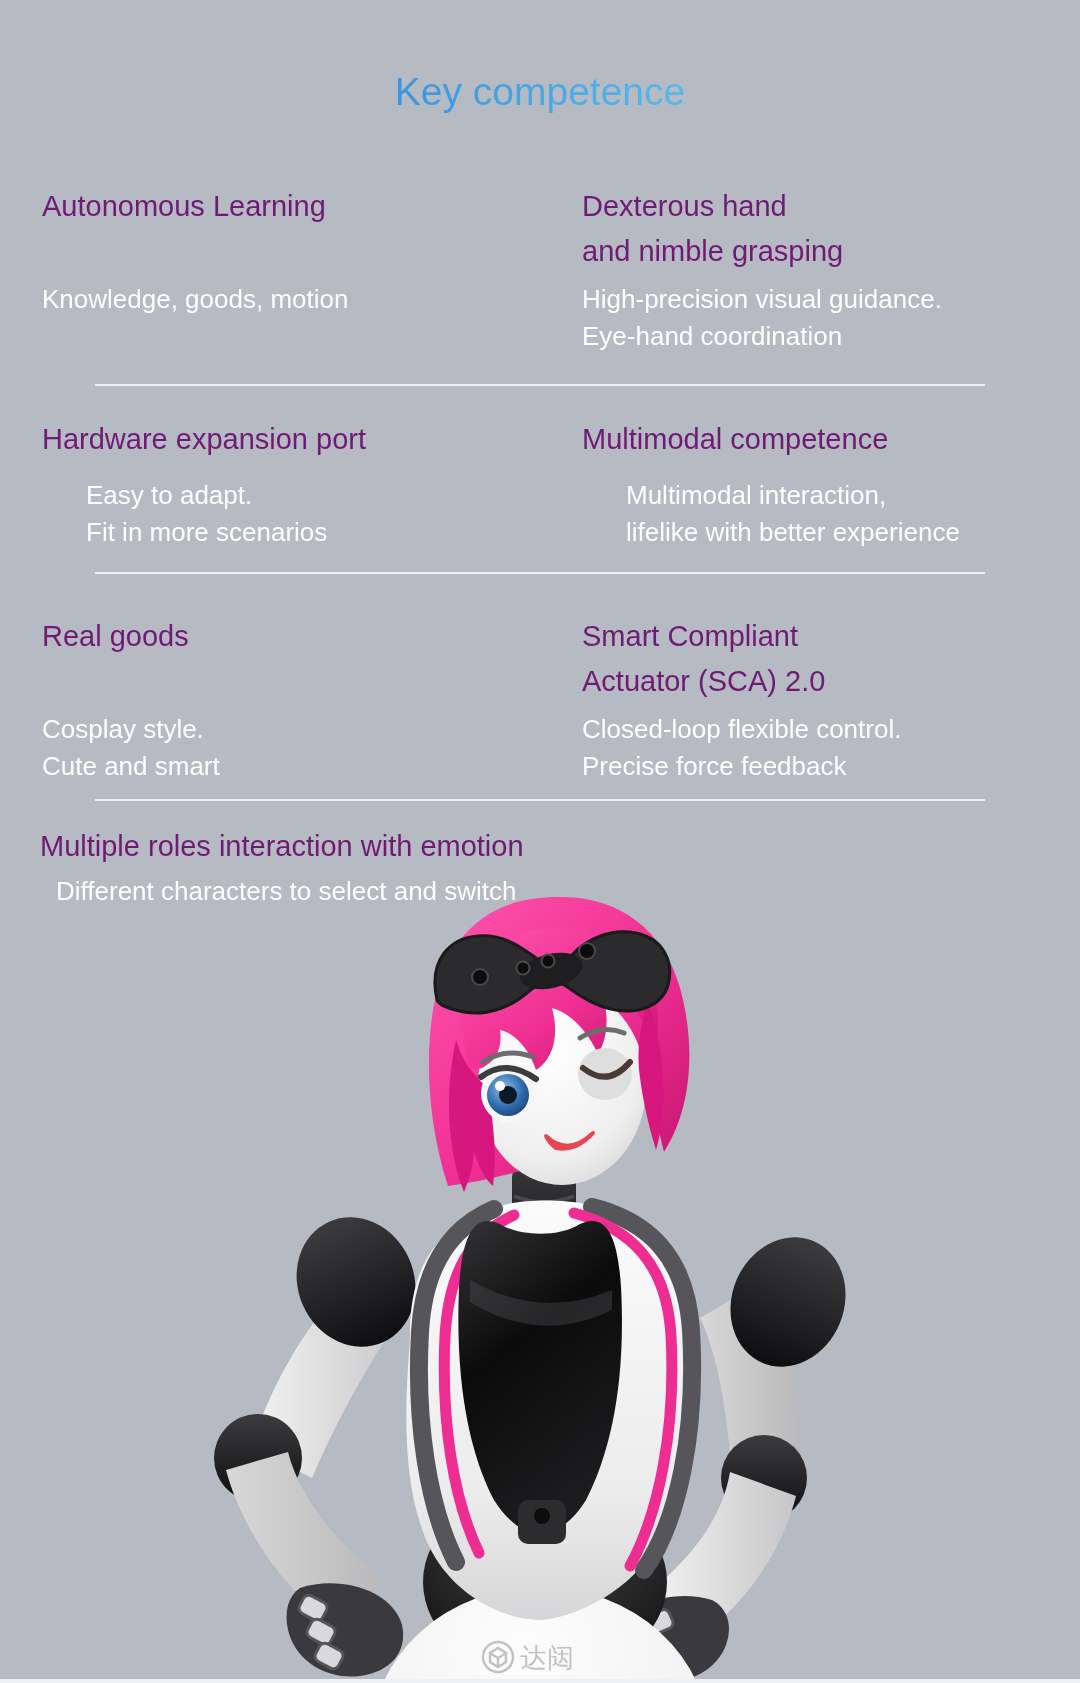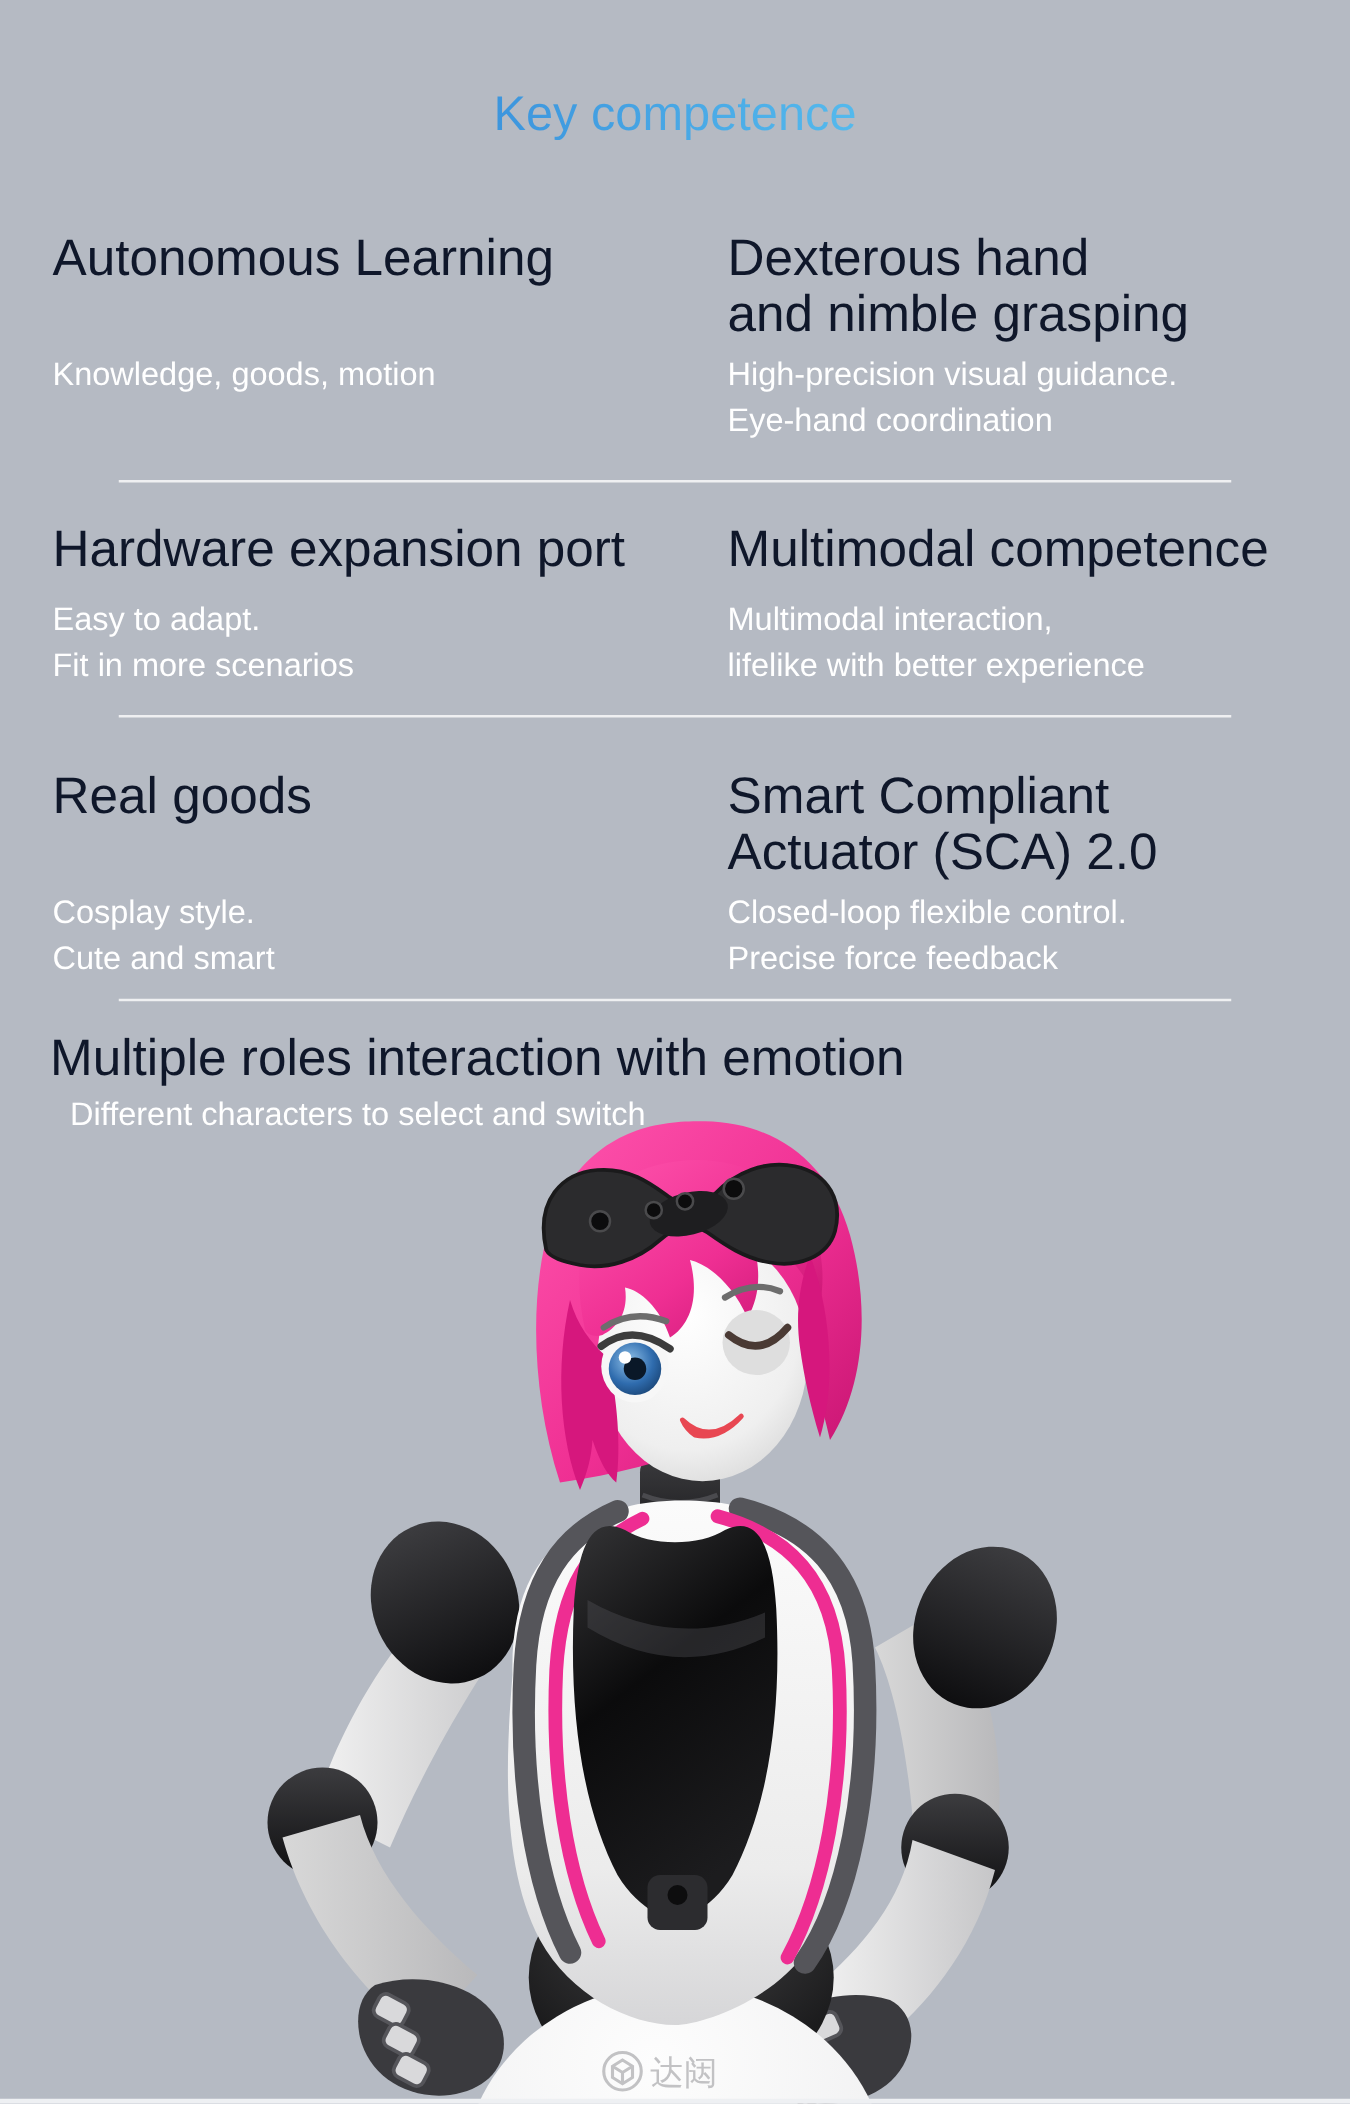--- a/index.html
+++ b/index.html
@@ -2,28 +2,28 @@
 <html><head>
 <meta charset="utf-8">
 <style>
   html,body{margin:0;padding:0;}
   body{font-family:"Liberation Sans","DejaVu Sans",sans-serif;}
   .page{position:relative;width:1080px;height:1683px;background:#b5bac3;overflow:hidden;}
   .title{position:absolute;top:70px;left:0;width:100%;text-align:center;
          font-size:39px;font-weight:400;
          background:linear-gradient(90deg,#2b7cd3 18%,#5fc9f3 75%);
          -webkit-background-clip:text;background-clip:text;color:transparent;}
-  .heading{position:absolute;color:#0f172a;font-size:41px;line-height:45px;white-space:pre-line;}
+  .heading{position:absolute;color:#701a75;font-size:29px;line-height:45px;white-space:pre-line;}
   .body-text{position:absolute;color:#ffffff;font-size:26px;line-height:37px;white-space:pre-line;}
   .col-l{left:42px;}
   .col-r{left:582px;}
   .divider{position:absolute;left:95px;width:890px;height:2px;background:rgba(255,255,255,.78);}
   .r1h{top:184px;} .r1b{top:281px;}
   .d1{top:384px;}
-  .r2h{top:417px;} .r2b{top:477px;}
+  .r2h{top:417px;} .r2b{top:477px;margin-left:44px;}
   .d2{top:572px;}
   .r3h{top:614px;} .r3b{top:711px;}
   .d3{top:799px;}
   .fwh{top:824px;left:40px;}
   .fwb{top:873px;left:56px;}
   .robot-svg{position:absolute;left:0;top:0;width:1080px;height:1683px;}
   .bottom-strip{position:absolute;left:0;top:1679px;width:1080px;height:4px;background:#eef0f3;}
 </style>
 </head>
 <body>

